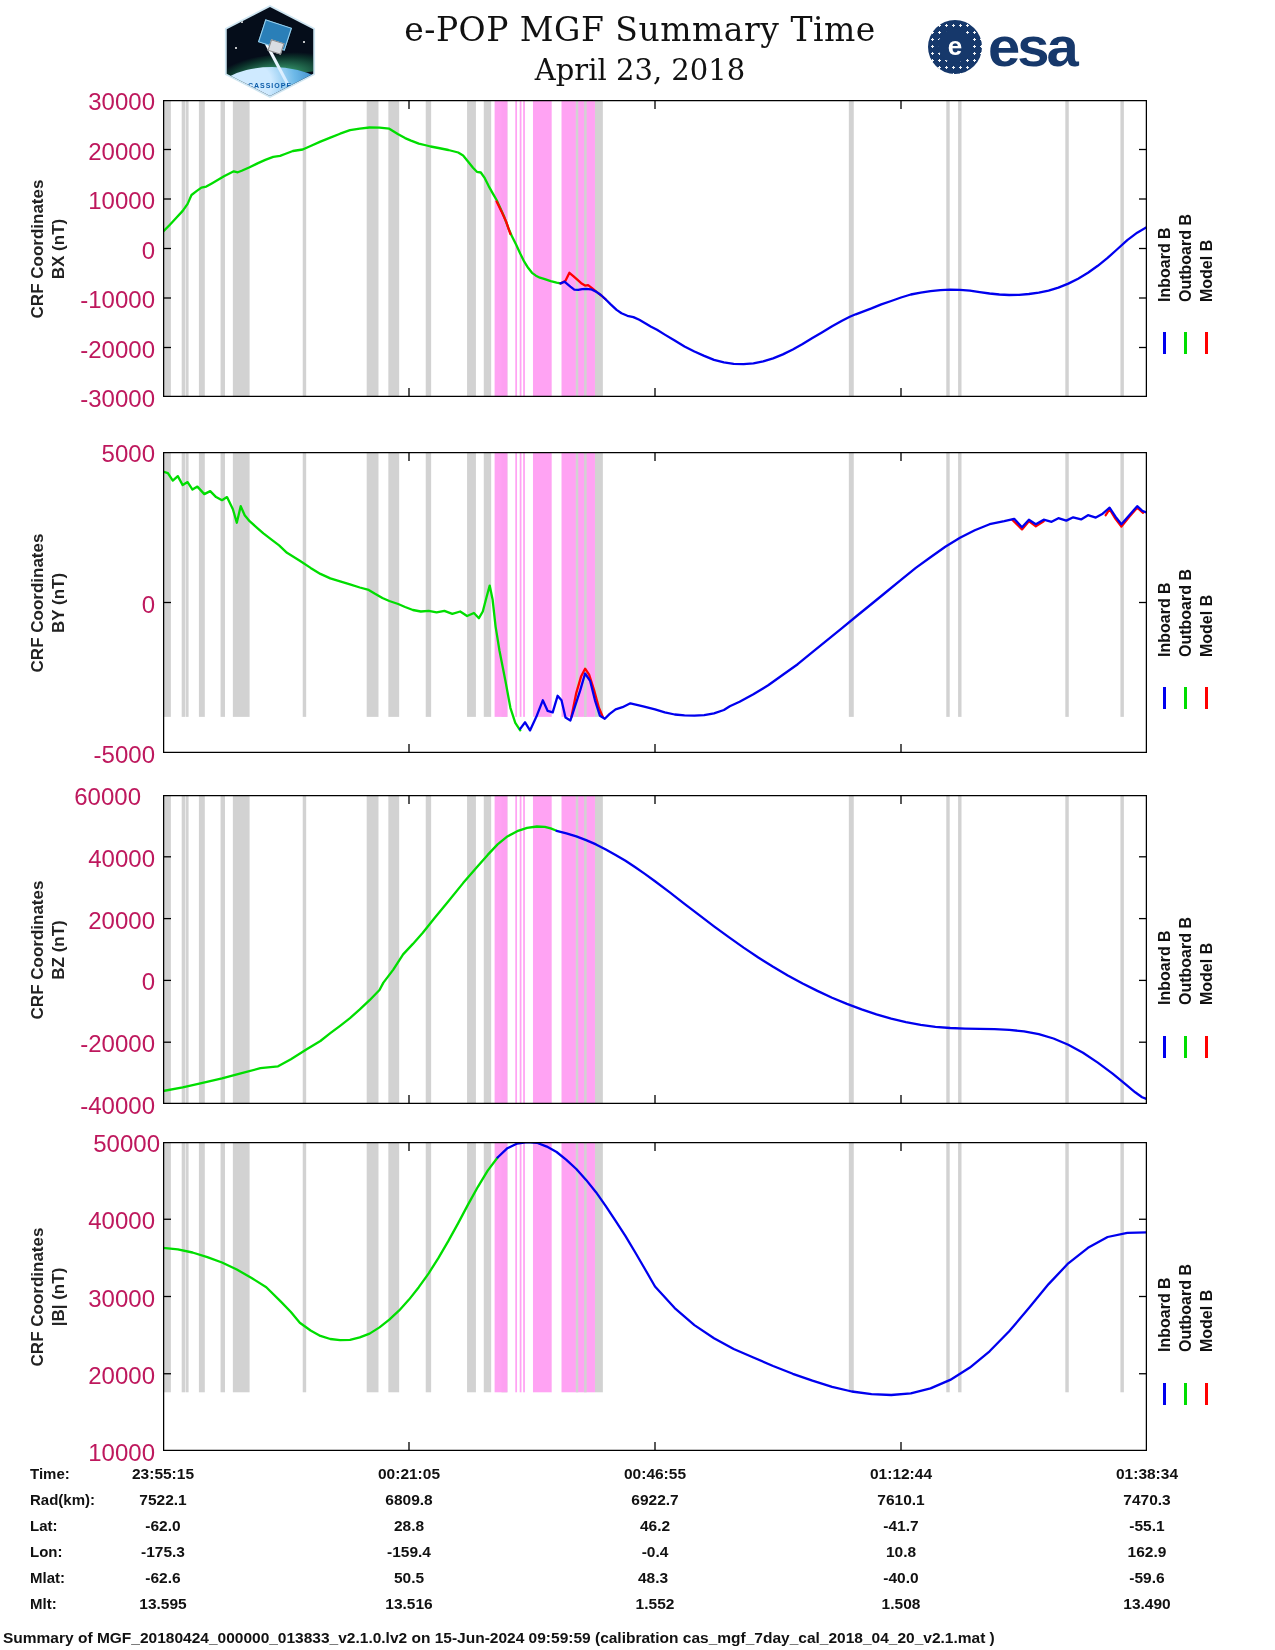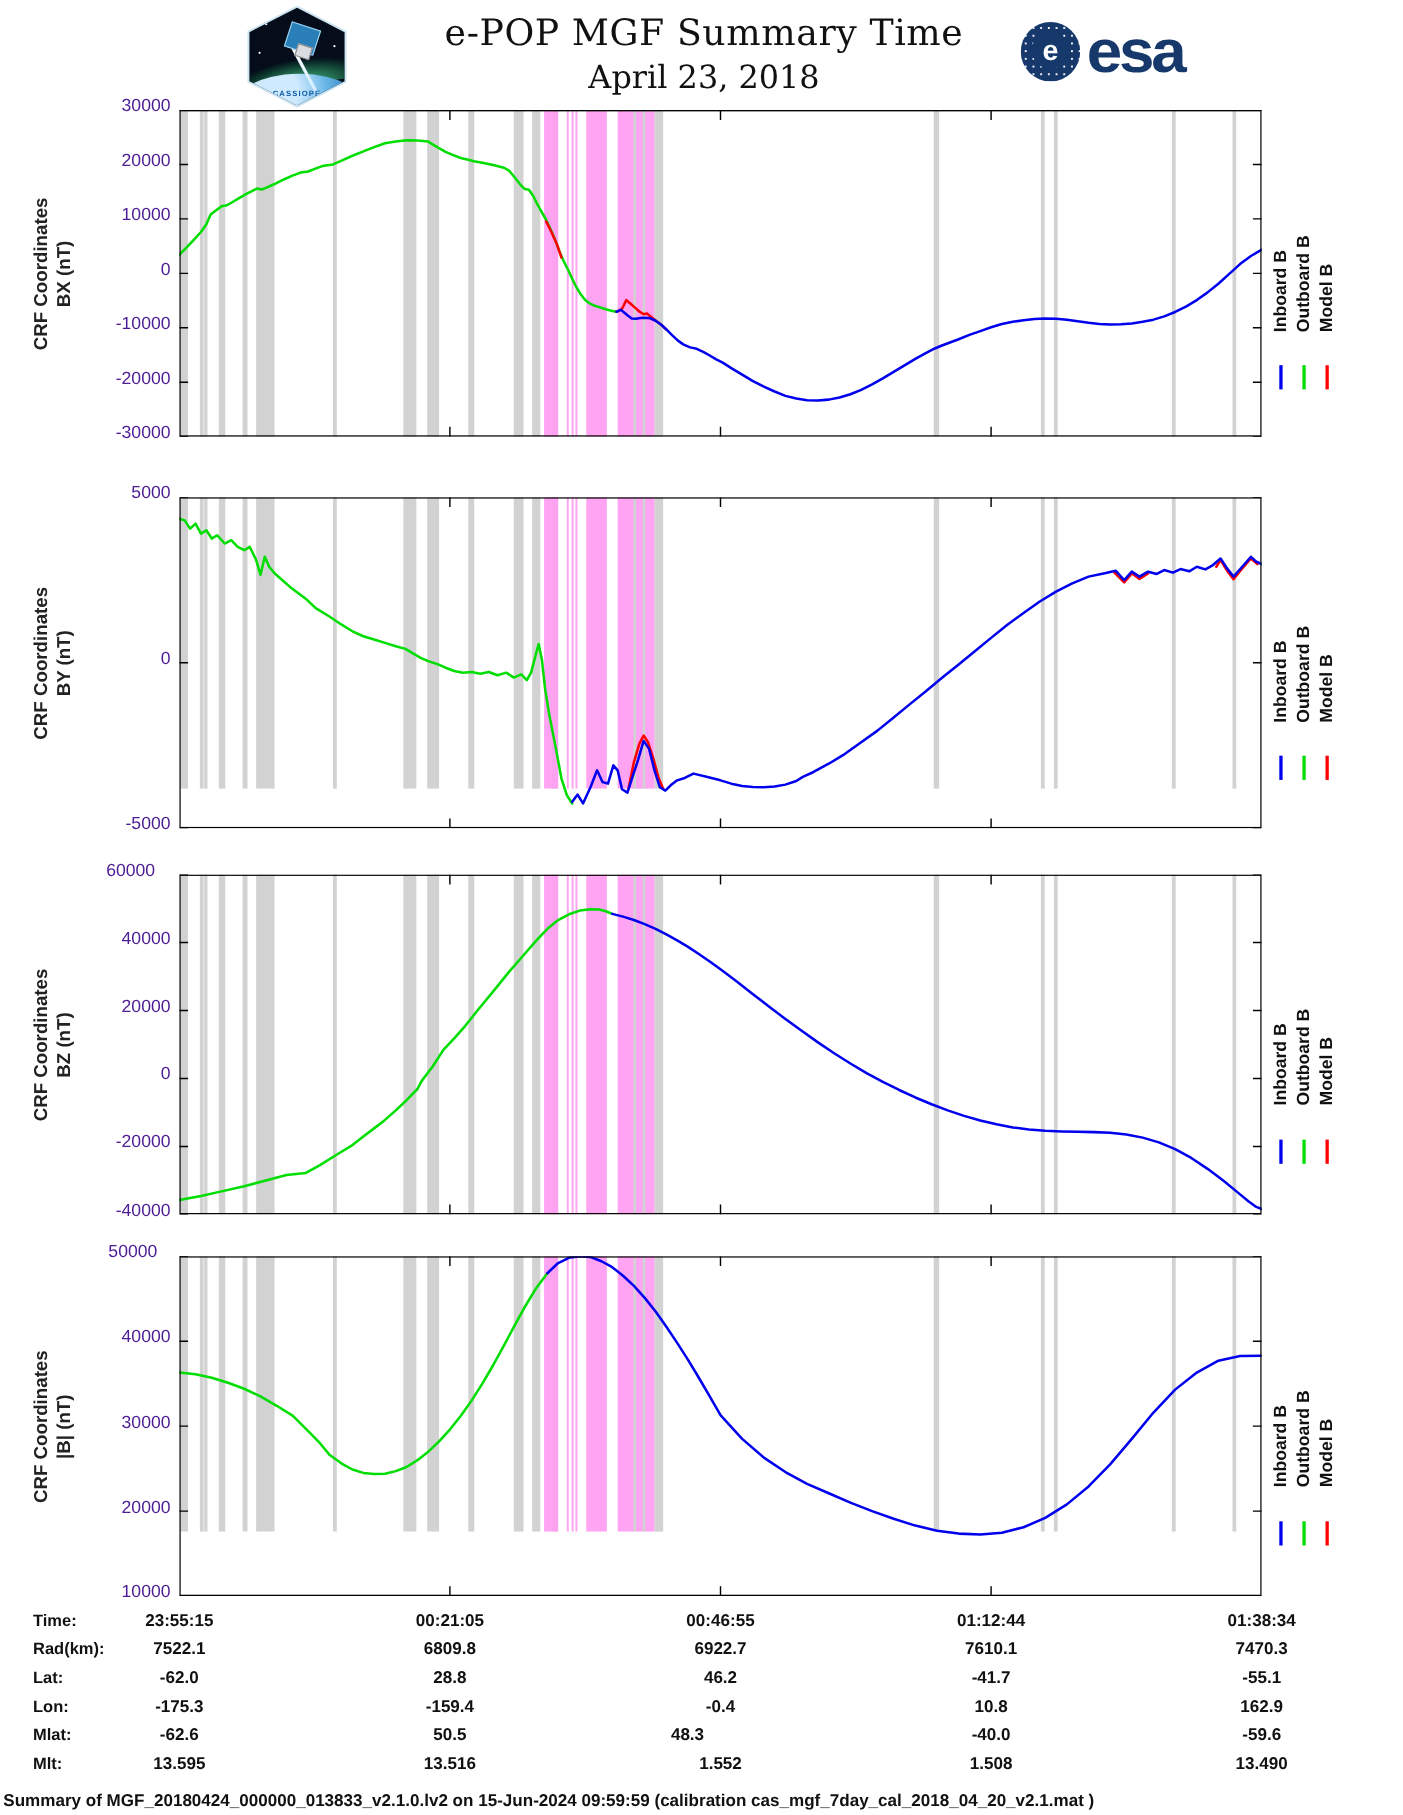--- a/index.html
+++ b/index.html
@@ -37,21 +37,21 @@
        background-image:radial-gradient(rgba(255,255,255,.95) 22%,transparent 26%);
        background-size:7px 7px;background-position:1px 2px;overflow:hidden;}
   .esa .globe .e{position:absolute;left:50%;top:50%;transform:translate(-50%,-54%);
        width:34px;height:34px;border-radius:50%;background:#16386b;color:#fff;
        font-weight:bold;font-size:26px;line-height:34px;text-align:center;}
   .esa .wordmark{font-weight:bold;font-size:58px;color:#16386b;letter-spacing:-3px;
        margin-left:6px;line-height:1;transform:scaleY(.95);}
   
   .ylabel{position:absolute;transform:rotate(-90deg);transform-origin:center;
         font-weight:bold;font-size:17px;color:#222;text-align:center;line-height:21px;white-space:nowrap;}
-  .ytick{position:absolute;font-size:16px;color:#4c1d95;text-align:right;width:95px;}
+  .ytick{position:absolute;font-size:24px;color:#be185d;text-align:right;width:95px;}
   .legend-label{position:absolute;transform:rotate(-90deg);transform-origin:0 0;
         font-weight:bold;font-size:16px;color:#111;white-space:nowrap;line-height:19px;}
   .legend-mark{position:absolute;width:3px;height:22px;}
   
   .trow-label{position:absolute;left:30px;font-weight:bold;font-size:15px;}
   .tcell{position:absolute;font-weight:bold;font-size:15.5px;transform:translateX(-50%);white-space:nowrap;}
   .footer{position:absolute;left:3px;top:1629px;font-weight:bold;font-size:15.5px;white-space:nowrap;}
   svg{position:absolute;display:block;}
 </style>
 </head>
@@ -282,21 +282,21 @@
       <div class="legend-label" style="left: 1155px; top: 1005.12px;">Inboard B</div>
       <div class="legend-mark" style="left: 1163px; top: 1036.02px; background: rgb(0, 0, 238);"></div>
       <div class="legend-label" style="left: 1176px; top: 1005.12px;">Outboard B</div>
       <div class="legend-mark" style="left: 1184px; top: 1036.02px; background: rgb(0, 221, 0);"></div>
       <div class="legend-label" style="left: 1197px; top: 1005.12px;">Model B</div>
       <div class="legend-mark" style="left: 1205px; top: 1036.02px; background: rgb(255, 0, 0);"></div>
       <div class="ylabel" style="left: -62px; top: 1275.5px; width: 220px;">
         <div>CRF Coordinates</div>
         <div>|B| (nT)</div>
       </div>
-      <div class="ytick" style="left: 48px; top: 1130px;">50000</div>
+      <div class="ytick" style="left: 65px; top: 1130px;">50000</div>
       <div class="ytick" style="left: 60px; top: 1207.25px;">40000</div>
       <div class="ytick" style="left: 60px; top: 1284.5px;">30000</div>
       <div class="ytick" style="left: 60px; top: 1361.75px;">20000</div>
       <div class="ytick" style="left: 60px; top: 1439px;">10000</div>
       <svg width="984" height="309" viewBox="0 0 984 309" style="left: 163px; top: 1142px;">
         <rect x="0.984" y="0" width="6.887999999999999" height="250.29000000000002" fill="#d2d2d2" opacity="1"></rect>
         <rect x="18.695999999999998" y="0" width="3.4439999999999995" height="250.29000000000002" fill="#d2d2d2" opacity="1"></rect>
         <rect x="22.631999999999998" y="0" width="2.952" height="250.29000000000002" fill="#d2d2d2" opacity="1"></rect>
         <rect x="35.916" y="0" width="5.904" height="250.29000000000002" fill="#d2d2d2" opacity="1"></rect>
         <rect x="57.56399999999999" y="0" width="4.428000000000001" height="250.29000000000002" fill="#d2d2d2" opacity="1"></rect>
@@ -370,21 +370,21 @@
       <div class="tcell" style="left: 1147px; top: 1517px;">-55.1</div>
       <div class="trow-label" style="top: 1543px;">Lon:</div>
       <div class="tcell" style="left: 163px; top: 1543px;">-175.3</div>
       <div class="tcell" style="left: 409px; top: 1543px;">-159.4</div>
       <div class="tcell" style="left: 655px; top: 1543px;">-0.4</div>
       <div class="tcell" style="left: 901px; top: 1543px;">10.8</div>
       <div class="tcell" style="left: 1147px; top: 1543px;">162.9</div>
       <div class="trow-label" style="top: 1569px;">Mlat:</div>
       <div class="tcell" style="left: 163px; top: 1569px;">-62.6</div>
       <div class="tcell" style="left: 409px; top: 1569px;">50.5</div>
-      <div class="tcell" style="left: 625px; top: 1569px;">48.3</div>
+      <div class="tcell" style="left: 653px; top: 1569px;">48.3</div>
       <div class="tcell" style="left: 901px; top: 1569px;">-40.0</div>
       <div class="tcell" style="left: 1147px; top: 1569px;">-59.6</div>
       <div class="trow-label" style="top: 1595px;">Mlt:</div>
       <div class="tcell" style="left: 163px; top: 1595px;">13.595</div>
       <div class="tcell" style="left: 409px; top: 1595px;">13.516</div>
       <div class="tcell" style="left: 655px; top: 1595px;">1.552</div>
       <div class="tcell" style="left: 901px; top: 1595px;">1.508</div>
       <div class="tcell" style="left: 1147px; top: 1595px;">13.490</div>
     </div>
 

